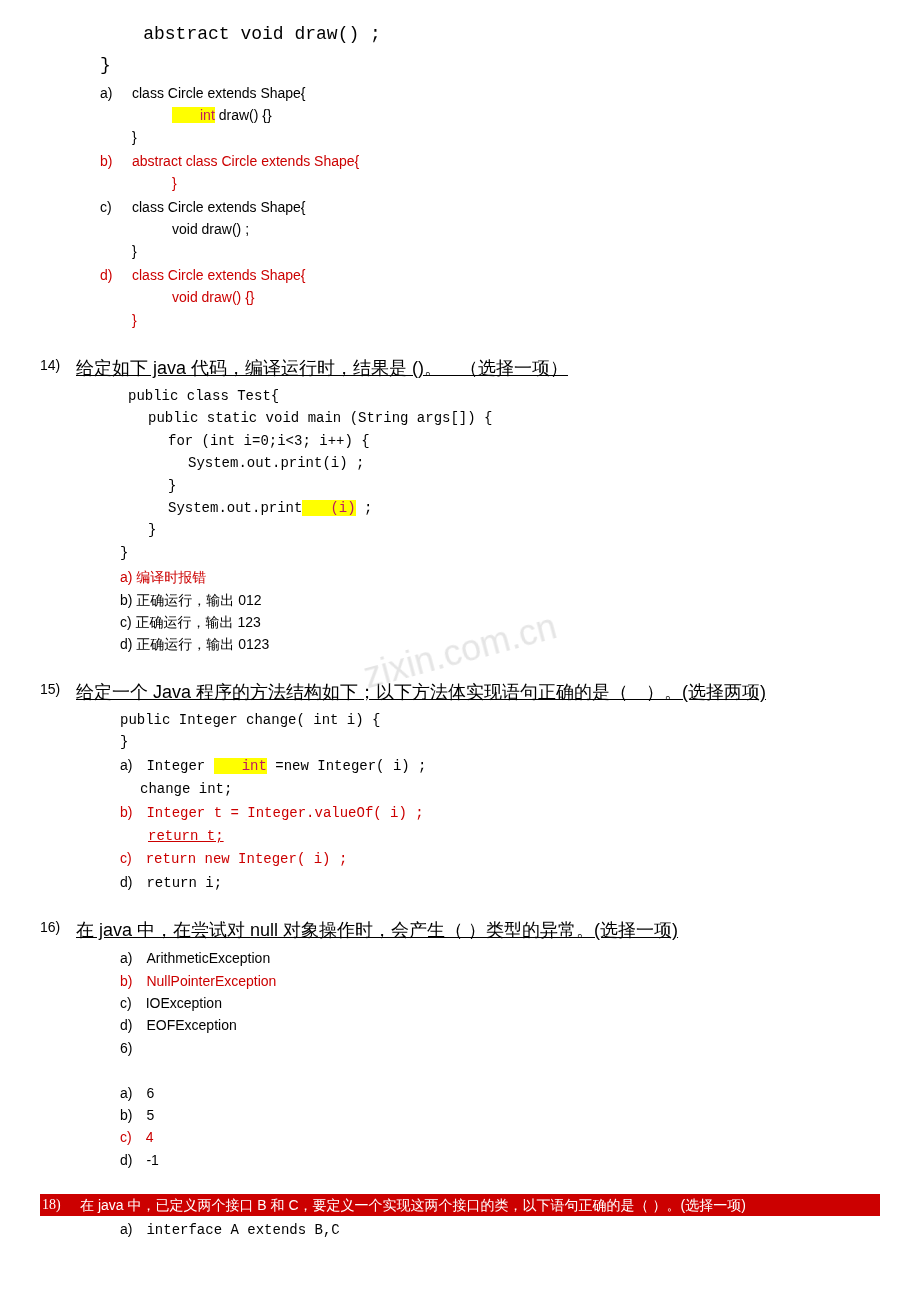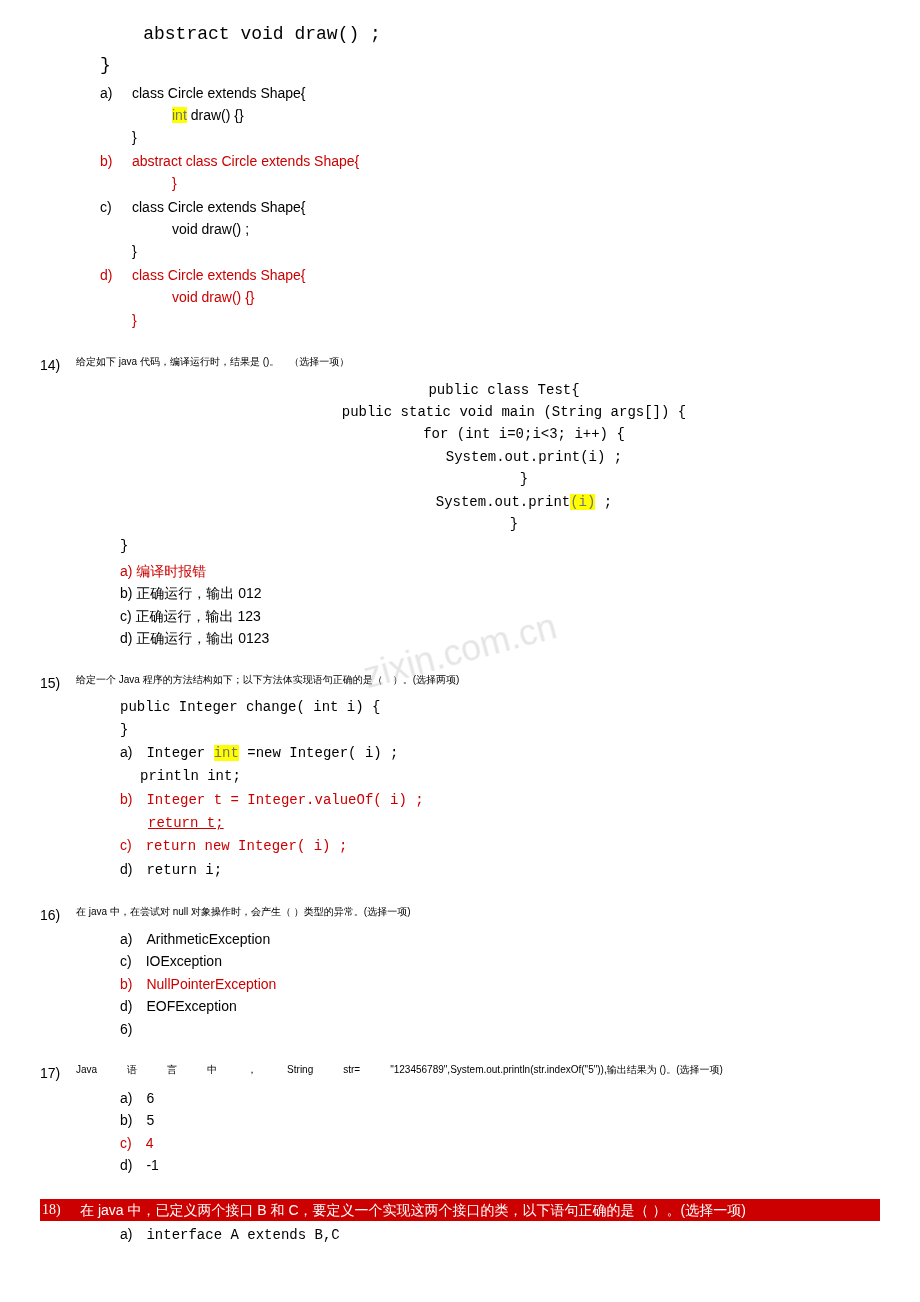--- a/index.html
+++ b/index.html
@@ -15,42 +15,43 @@
       max-width: 860px;
     }
     .line {
       white-space: pre-wrap;
       font-family: Liberation Mono, monospace;
       font-size: 18px;
     }
     .red { color: #cc0000; }
     .highlight-yellow {
       background-color: #ffff00;
-      color: #737373;
+      color: #be185d;
+      padding-left: 28px;
     }
     .question-text {
       font-family: Arial, sans-serif;
       font-size: 14px;
     }
     .watermark {
       position: fixed;
       top: 50%;
       left: 50%;
       transform: translate(-50%, -50%) rotate(-15deg);
       font-size: 36px;
       color: rgba(180,180,180,0.35);
       font-family: Arial, sans-serif;
       pointer-events: none;
       white-space: nowrap;
     }
     .indent1 { margin-left: 60px; }
     .block { margin-bottom: 2px; }
     .question-row { display: flex; margin-bottom: 2px; }
     .q-num { min-width: 36px; font-family: Liberation Sans, sans-serif; font-size: 14px; }
-    .q-body { font-family: Arial, sans-serif; font-size: 10px; flex: 1; }
+    .q-body { font-family: Arial, sans-serif; font-size: 18px; flex: 1; text-decoration: underline; }
     .option-row { display: flex; margin-bottom: 1px; margin-left: 60px; }
     .opt-label { min-width: 32px; font-family: Arial, sans-serif; font-size: 14px; }
     .opt-body { font-family: Liberation Sans, sans-serif; font-size: 14px; flex: 1; }
     .code-block { font-family: "Courier New", Courier, monospace; font-size: 14px; }
   </style>
 </head>
 <body>
 
 <div class="watermark">zixin.com.cn</div>
 
@@ -103,21 +104,21 @@
     </div>
   </div>
 
   <br>
 
   
   <div class="question-row">
     <span class="q-num">14)</span>
     <span class="q-body">给定如下 java 代码，编译运行时，结果是 ()。　（选择一项）</span>
   </div>
-  <div style="margin-left:88px;text-align:center;">
+  <div style="margin-left:88px;">
     <div class="code-block">public class Test{</div>
     <div class="code-block" style="margin-left:20px;">public static void main (String args[]) {</div>
     <div class="code-block" style="margin-left:40px;">for (int i=0;i&lt;3; i++) {</div>
     <div class="code-block" style="margin-left:60px;">System.out.print(i) ;</div>
     <div class="code-block" style="margin-left:40px;">}</div>
     <div class="code-block" style="margin-left:40px;">System.out.print<span class="highlight-yellow">(i)</span> ;</div>
     <div class="code-block" style="margin-left:20px;">}</div>
   </div>
   <div style="margin-left:80px; margin-bottom:2px;">
     <span class="code-block">}</span>
@@ -140,52 +141,48 @@
   </div>
   <div style="margin-left:80px;">
     <div class="code-block">public Integer change( int i) {</div>
     <div class="code-block">}</div>
   </div>
 
   
   <div style="margin-left:80px;">
     <div class="question-text">a)　<span class="code-block">Integer <span class="highlight-yellow">int</span> =new Integer( i) ;</span></div>
     <div class="question-text" style="margin-left:20px;">
-      <span class="code-block">println int;</span>
+      <span class="code-block">change int;</span>
     </div>
     <div class="question-text red">b)　<span class="code-block red">Integer t = Integer.valueOf( i) ;</span></div>
     <div class="question-text red" style="margin-left:28px;text-decoration:underline;">
       <span class="code-block red">return t;</span>
     </div>
     <div class="question-text red">c)　<span class="code-block red">return new Integer( i) ;</span></div>
     <div class="question-text">d)　<span class="code-block">return i;</span></div>
   </div>
 
   <br>
 
   
   <div class="question-row">
     <span class="q-num">16)</span>
     <span class="q-body">在 java 中，在尝试对 null 对象操作时，会产生（ ）类型的异常。(选择一项)</span>
   </div>
   <div style="margin-left:80px;">
     <div class="question-text">a)　ArithmeticException</div>
+    <div class="question-text red">b)　NullPointerException</div>
     <div class="question-text">c)　IOException</div>
-    <div class="question-text red">b)　NullPointerException</div>
     <div class="question-text">d)　EOFException</div>
     <div class="question-text">6)</div>
   </div>
 
   <br>
 
   
-  <div class="question-row">
-    <span class="q-num">17)</span>
-    <span class="q-body">Java　　　语　　　言　　　中　　　，　　　String　　　str=　　　"123456789",System.out.println(str.indexOf("5")),输出结果为 ()。(选择一项)</span>
-  </div>
   <div style="margin-left:80px;">
     <div class="question-text">a)　6</div>
     <div class="question-text">b)　5</div>
     <div class="question-text red">c)　4</div>
     <div class="question-text">d)　-1</div>
   </div>
 
   <br>
 
   

